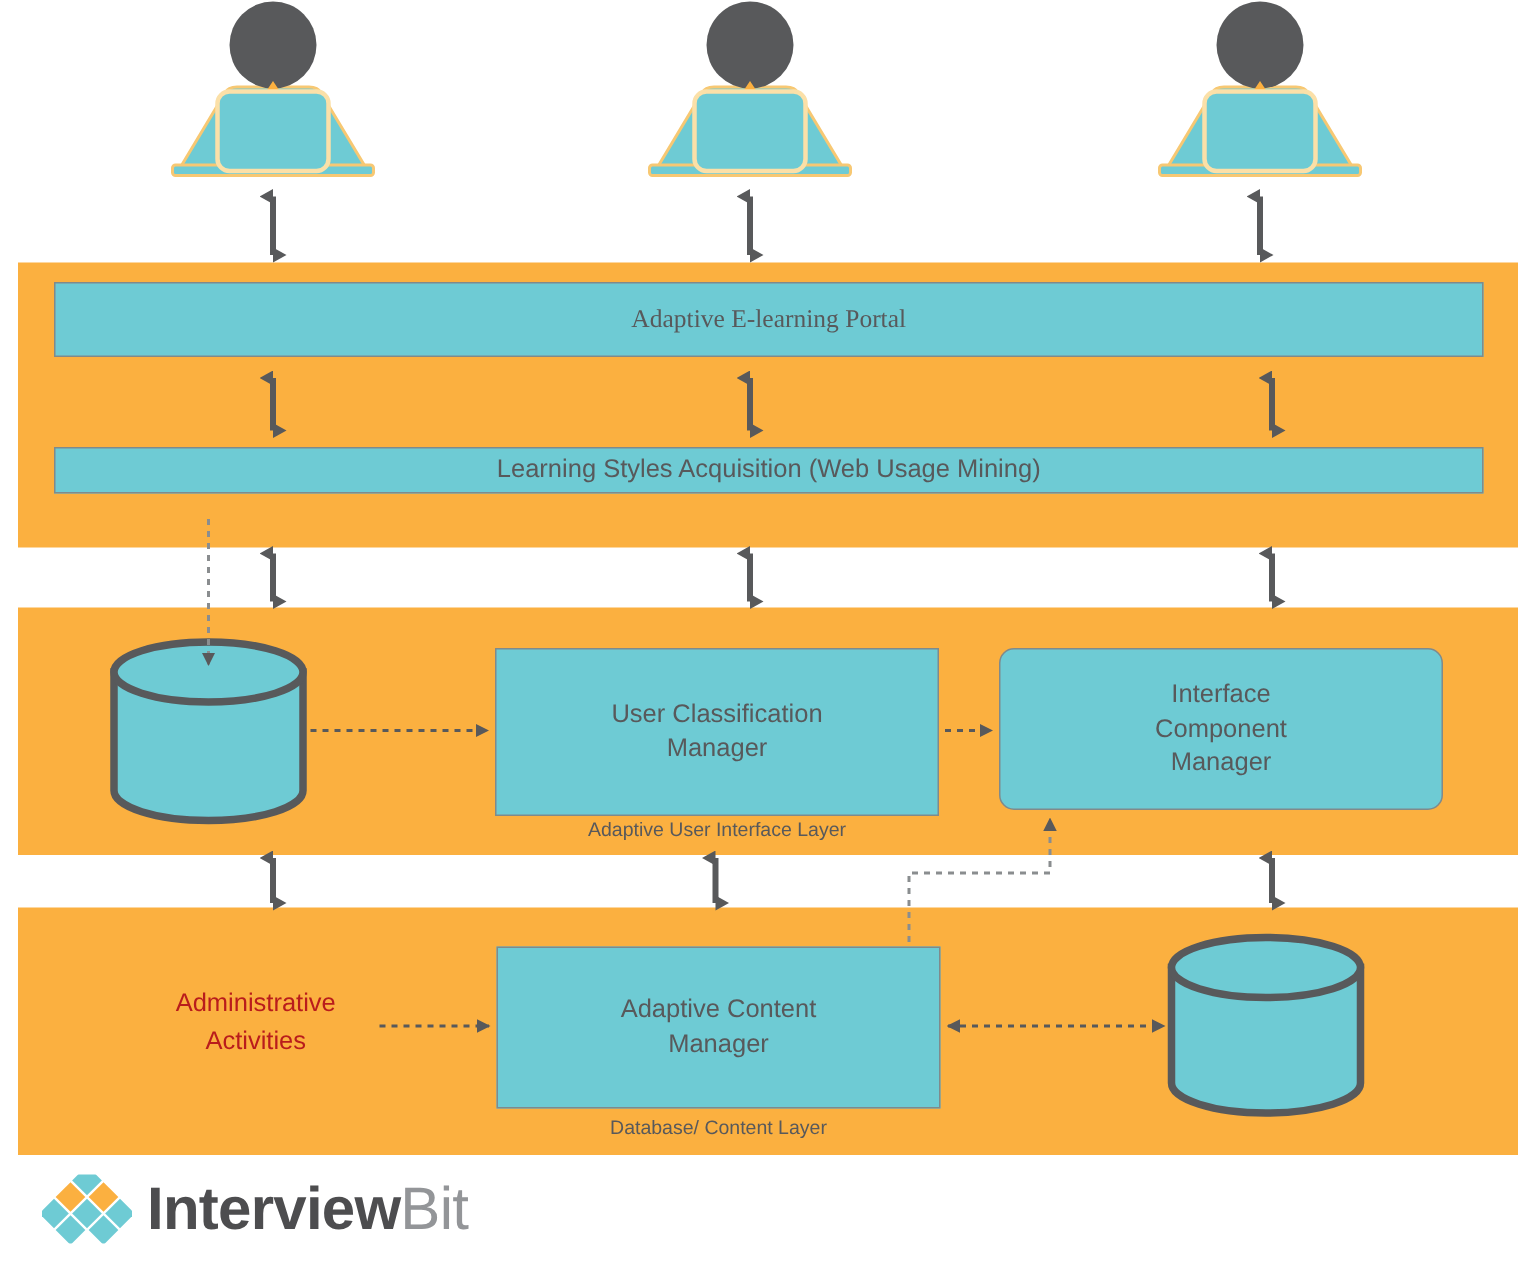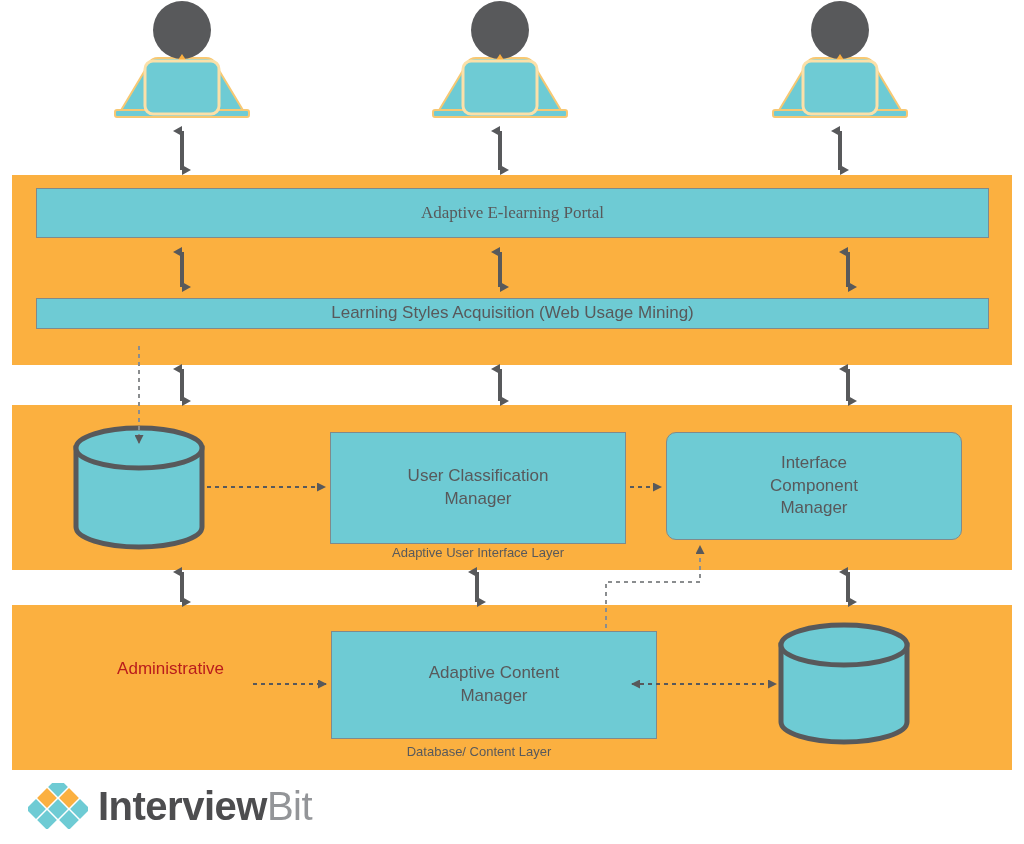--- a/index.html
+++ b/index.html
@@ -123,36 +123,37 @@
   </div>
 
   <div class="teal-box box-mid" style="left:666px; top:432px; width:296px; height:108px;border-radius:10px;">
     <div>
       <div>Interface</div>
       <div>Component</div>
       <div>Manager</div>
     </div>
   </div>
 
-  <div class="teal-box box-mid" style="left:331px; top:631px; width:326px; height:108px;">
+  <div class="teal-box box-mid" style="left:331px; top:631px; width:296px; height:108px;">
     <div>
       <div>Adaptive Content</div>
       <div>Manager</div>
     </div>
   </div>
 
   <div class="layer-caption" style="left:330px; top:545px; width:296px;">
     <span>Adaptive User Interface Layer</span>
   </div>
   <div class="layer-caption" style="left:331px; top:744px; width:296px;">
     <span>Database/ Content Layer</span>
   </div>
 
   <div class="plain-label" style="left:68px; top:657px; width:205px;">
     <div>Administrative</div>
+    <div>Activities</div>
   </div>
 
   <div class="cyl-label" style="left:74px; top:470px; width:130px;">
     <div>Learning</div>
     <div>Repository</div>
   </div>
 
   <div class="cyl-label" style="left:779px; top:657px; width:130px;">
     <div>E-learning</div>
     <div>Content</div>

